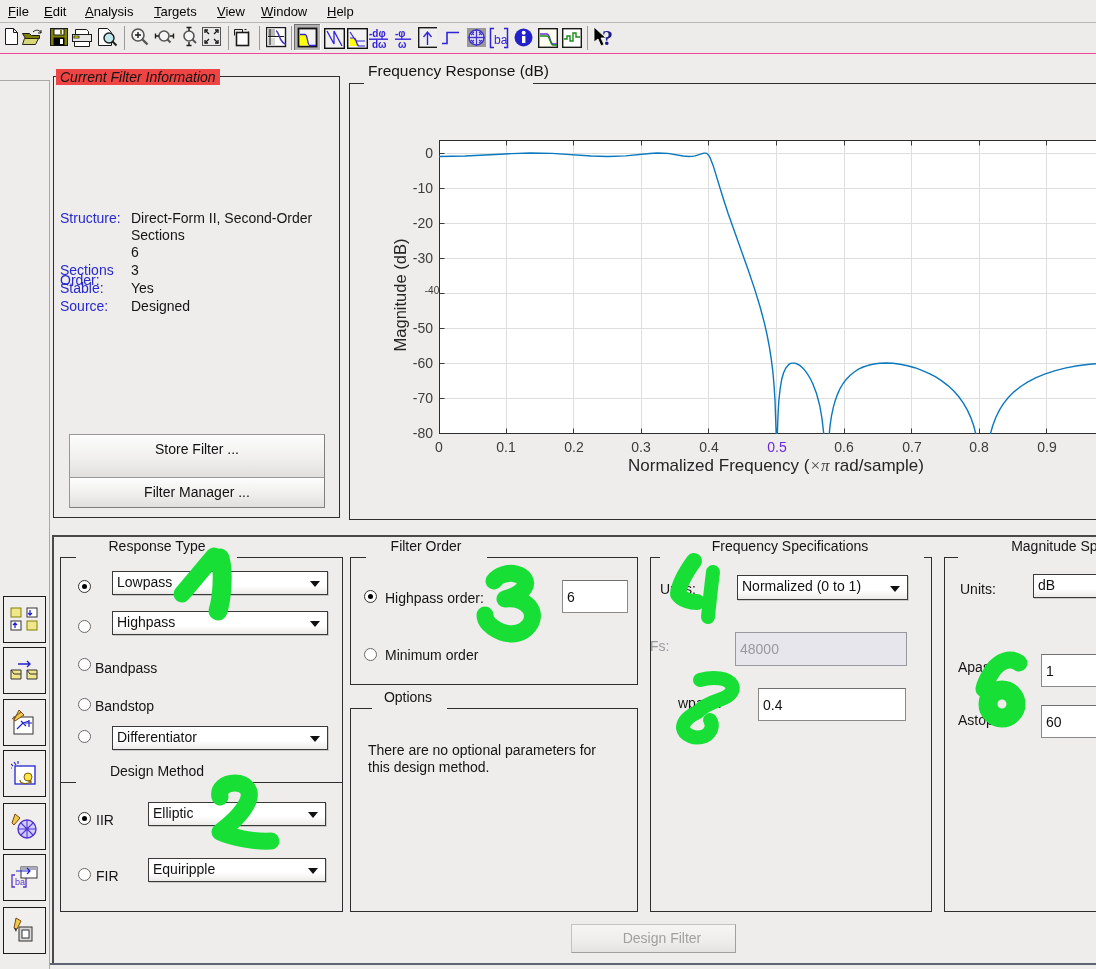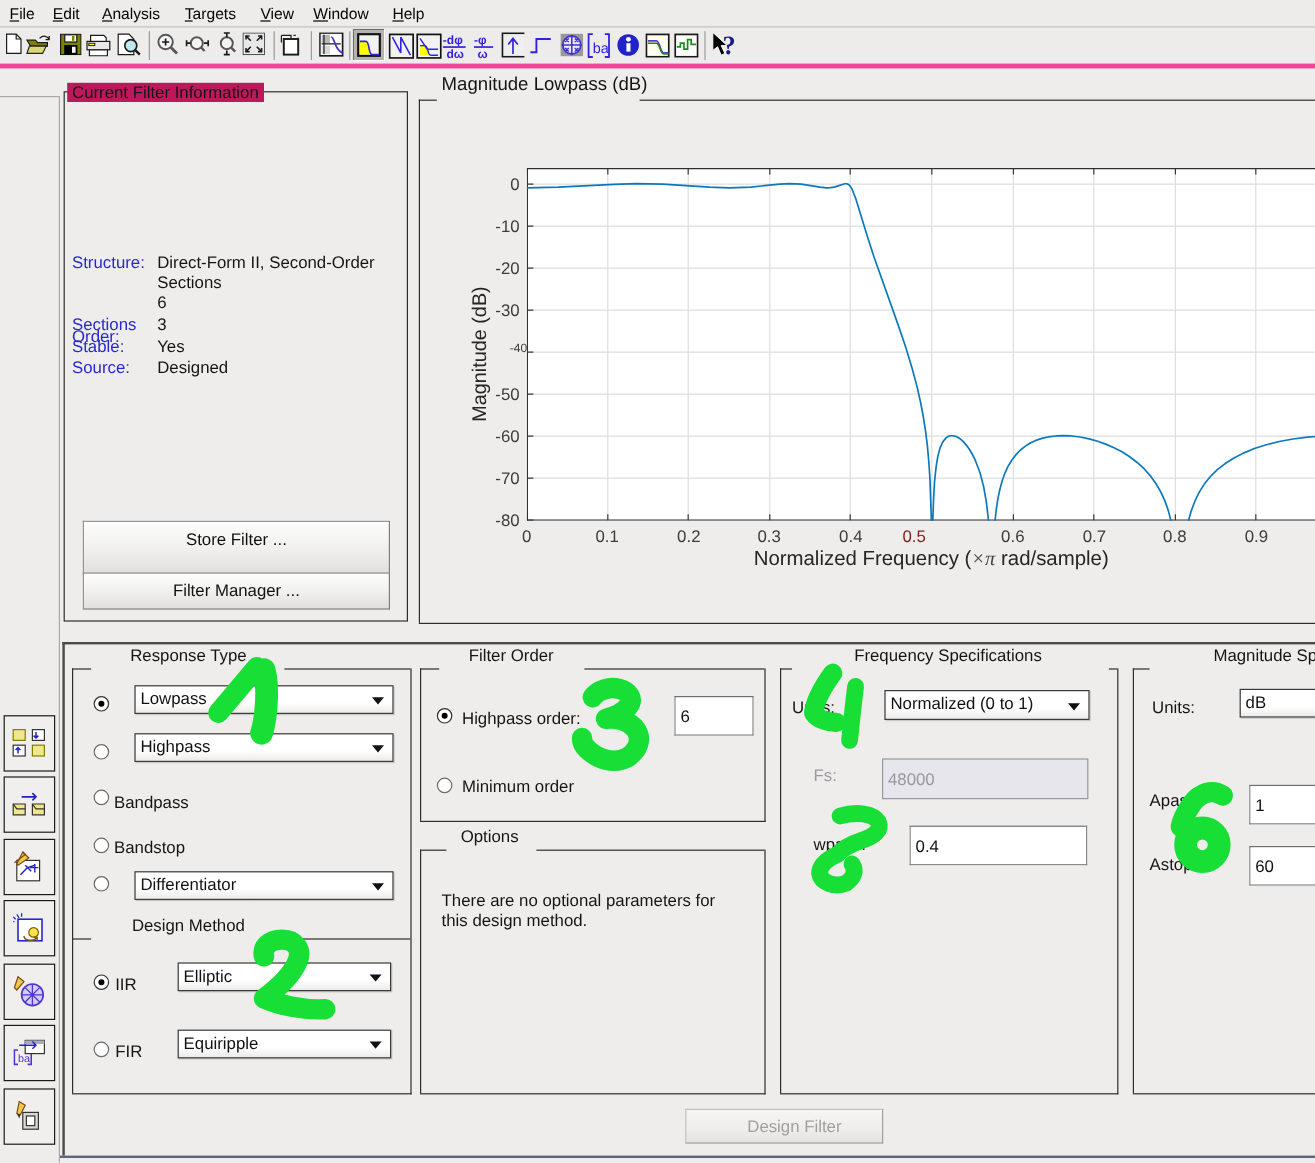--- a/index.html
+++ b/index.html
@@ -1,38 +1,38 @@
 <!DOCTYPE html>
 <html><head><meta charset="utf-8">
 <style>
 html,body{margin:0;padding:0;}
 body{width:1096px;height:969px;position:relative;overflow:hidden;
  background:#eeedeb;font-family:"Liberation Sans",sans-serif;-webkit-font-smoothing:antialiased;}
 .abs{position:absolute;}
 .gb{position:absolute;border:1px solid #2e2e2e;}
-.gtitle{position:absolute;font-size:14px;color:#151515;background:#be185d;padding:0 4px;white-space:nowrap;}
+.gtitle{position:absolute;font-size:14px;color:#151515;background:#ef4444;padding:0 4px;white-space:nowrap;font-style:italic;}
 .lbl{position:absolute;font-size:14px;color:#151515;white-space:nowrap;}
 .blue{color:#2828cf;}
 .combo{position:absolute;background:#fff;border:1px solid #3a3a3a;box-shadow:1px 1px 0 #c9c9c7;}
 .combo .ct{position:absolute;left:4px;top:2px;font-size:14px;color:#111;white-space:nowrap;}
 .combo .ar{position:absolute;right:7px;top:50%;margin-top:-2px;width:0;height:0;
  border-left:5px solid transparent;border-right:5px solid transparent;border-top:6px solid #111;}
 .radio{position:absolute;width:13px;height:13px;border-radius:50%;background:#fff;border:1px solid #6a6a6a;box-sizing:border-box;}
 .radio.sel{border-color:#333;}
 .radio.sel::after{content:"";position:absolute;left:3px;top:3px;width:5px;height:5px;border-radius:50%;background:#000;}
 .tf{position:absolute;background:#fff;border:1px solid #8a8a8a;border-top-color:#6f6f6f;box-sizing:border-box;}
 .tf .tv{position:absolute;left:4px;top:50%;transform:translateY(-50%);font-size:14px;color:#111;}
 .btn3d{position:absolute;background:linear-gradient(180deg,#fdfdfd,#f0efed 55%,#e0dfdd);border:1px solid #979795;
  border-right-color:#7f7f7d;border-bottom-color:#7f7f7d;
  box-shadow:inset 0 1px 0 #ffffff;
  font-size:14px;color:#111;text-align:center;box-sizing:border-box;}
 .menu{position:absolute;top:0;left:0;width:1096px;height:22px;background:#edecea;border-bottom:1px solid #b9b8b6;}
 .menu span{position:absolute;top:4px;font-size:13px;color:#050505;}
 .menu u{text-decoration:underline;}
-.tbar{position:absolute;top:23px;left:0;width:1096px;height:30px;background:#edecea;border-bottom:4px solid #ec4899;}
+.tbar{position:absolute;top:23px;left:0;width:1096px;height:30px;background:#edecea;border-bottom:1px solid #ec4899;}
 .tsep{position:absolute;top:3px;width:1px;height:24px;background:#9b9a98;}
 .ticon{position:absolute;top:3px;}
 </style></head>
 <body>
 
 <div class="menu">
  <span style="left:8px"><u>F</u>ile</span>
  <span style="left:44px"><u>E</u>dit</span>
  <span style="left:85px"><u>A</u>nalysis</span>
  <span style="left:154px"><u>T</u>argets</span>
@@ -250,21 +250,21 @@
 <div class="lbl" style="left:131px;top:280px;">Yes</div>
 <div class="lbl blue" style="left:60px;top:298px;">Source:</div>
 <div class="lbl" style="left:131px;top:298px;">Designed</div>
 <div class="btn3d" style="left:69px;top:434px;width:256px;height:45px;line-height:29px;">Store Filter ...</div>
 <div class="btn3d" style="left:69px;top:477px;width:256px;height:31px;line-height:29px;">Filter Manager ...</div>
 
 <div class="abs" style="left:349px;top:83px;width:15px;height:1px;background:#2e2e2e"></div>
 <div class="abs" style="left:533px;top:83px;width:563px;height:1px;background:#2e2e2e"></div>
 <div class="abs" style="left:349px;top:83px;width:1px;height:436px;background:#2e2e2e"></div>
 <div class="abs" style="left:349px;top:519px;width:747px;height:1px;background:#2e2e2e"></div>
-<div class="lbl" style="left:368px;top:62px;font-size:15.5px;">Magnitude Lowpass (dB)</div>
+<div class="lbl" style="left:368px;top:62px;font-size:15.5px;">Frequency Response (dB)</div>
 <div id="plot">
 <svg width="657" height="294" style="position:absolute;left:439px;top:140px;background:#fff">
       <line x1="67.5" y1="1" x2="67.5" y2="293" stroke="#dedede" stroke-width="1"></line>
       <line x1="134.5" y1="1" x2="134.5" y2="293" stroke="#dedede" stroke-width="1"></line>
       <line x1="202.5" y1="1" x2="202.5" y2="293" stroke="#dedede" stroke-width="1"></line>
       <line x1="269.5" y1="1" x2="269.5" y2="293" stroke="#dedede" stroke-width="1"></line>
       <line x1="337.5" y1="1" x2="337.5" y2="293" stroke="#dedede" stroke-width="1"></line>
       <line x1="405.5" y1="1" x2="405.5" y2="293" stroke="#dedede" stroke-width="1"></line>
       <line x1="472.5" y1="1" x2="472.5" y2="293" stroke="#dedede" stroke-width="1"></line>
       <line x1="540.5" y1="1" x2="540.5" y2="293" stroke="#dedede" stroke-width="1"></line>
@@ -318,21 +318,21 @@
 <div style="position:absolute;left:408px;top:285px;width:48px;text-align:center;font-size:10px;color:#3c3c3c">-40</div>
 <div style="position:absolute;left:385px;top:320px;width:48px;text-align:right;font-size:14px;color:#3c3c3c">-50</div>
 <div style="position:absolute;left:385px;top:355px;width:48px;text-align:right;font-size:14px;color:#3c3c3c">-60</div>
 <div style="position:absolute;left:385px;top:390px;width:48px;text-align:right;font-size:14px;color:#3c3c3c">-70</div>
 <div style="position:absolute;left:385px;top:425px;width:48px;text-align:right;font-size:14px;color:#3c3c3c">-80</div>
 <div style="position:absolute;left:414px;top:439px;width:50px;text-align:center;font-size:14px;color:#3c3c3c">0</div>
 <div style="position:absolute;left:481px;top:439px;width:50px;text-align:center;font-size:14px;color:#3c3c3c">0.1</div>
 <div style="position:absolute;left:549px;top:439px;width:50px;text-align:center;font-size:14px;color:#3c3c3c">0.2</div>
 <div style="position:absolute;left:616px;top:439px;width:50px;text-align:center;font-size:14px;color:#3c3c3c">0.3</div>
 <div style="position:absolute;left:684px;top:439px;width:50px;text-align:center;font-size:14px;color:#3c3c3c">0.4</div>
-<div style="position:absolute;left:752px;top:439px;width:50px;font-size:14px;color:#7f1d1d">0.5</div>
+<div style="position:absolute;left:752px;top:439px;width:50px;text-align:center;font-size:14px;color:#6d28d9">0.5</div>
 <div style="position:absolute;left:819px;top:439px;width:50px;text-align:center;font-size:14px;color:#3c3c3c">0.6</div>
 <div style="position:absolute;left:887px;top:439px;width:50px;text-align:center;font-size:14px;color:#3c3c3c">0.7</div>
 <div style="position:absolute;left:954px;top:439px;width:50px;text-align:center;font-size:14px;color:#3c3c3c">0.8</div>
 <div style="position:absolute;left:1022px;top:439px;width:50px;text-align:center;font-size:14px;color:#3c3c3c">0.9</div>
 <div style="position:absolute;left:626px;top:456px;width:300px;text-align:center;font-size:17px;color:#262626">Normalized Frequency (<span style="font-family:'Liberation Serif',serif;font-style:italic;color:#444">×π</span> rad/sample)</div>
 <div style="position:absolute;left:399px;top:295px;width:0;height:0">
       <div style="position:absolute;width:120px;height:16px;left:-60px;top:-8px;transform:rotate(-90deg);text-align:center;font-size:16.5px;color:#262626;white-space:nowrap">Magnitude (dB)</div>
     </div>
 </div>
 
@@ -411,21 +411,21 @@
     </div>
 <div class="radio" style="left:364px;top:648px"></div>
 <div class="lbl" style="left:385px;top:647px;color:#151515">Minimum order</div>
 <div class="lbl" style="left:368px;top:742px;color:#151515">There are no optional parameters for</div>
 <div class="lbl" style="left:368px;top:759px;color:#151515">this design method.</div>
 <div class="lbl" style="left:660px;top:581px;color:#151515">Units:</div>
 <div class="combo" style="left:737px;top:575px;width:169px;height:23px;background:linear-gradient(180deg,#fff 62%,#ecebe9)">
       <span class="ct">Normalized (0 to 1)</span>
       <span class="ar"></span>
     </div>
-<div class="lbl" style="left:678px;top:638px;color:#9a9aa0">Fs:</div>
+<div class="lbl" style="left:650px;top:638px;color:#9a9aa0">Fs:</div>
 <div class="tf" style="left:735px;top:632px;width:172px;height:34px;background:#e7e6ed;border-color:#9898a0">
       <span class="tv" style="color:#98989e">48000</span>
     </div>
 <div class="lbl" style="left:678px;top:695px;color:#151515">wpass:</div>
 <div class="tf" style="left:758px;top:688px;width:148px;height:33px">
       <span class="tv">0.4</span>
     </div>
 <div class="lbl" style="left:960px;top:581px;color:#151515">Units:</div>
 <div class="combo" style="left:1033px;top:574px;width:200px;height:22px;background:linear-gradient(180deg,#fff 62%,#ecebe9)">
       <span class="ct">dB</span>

